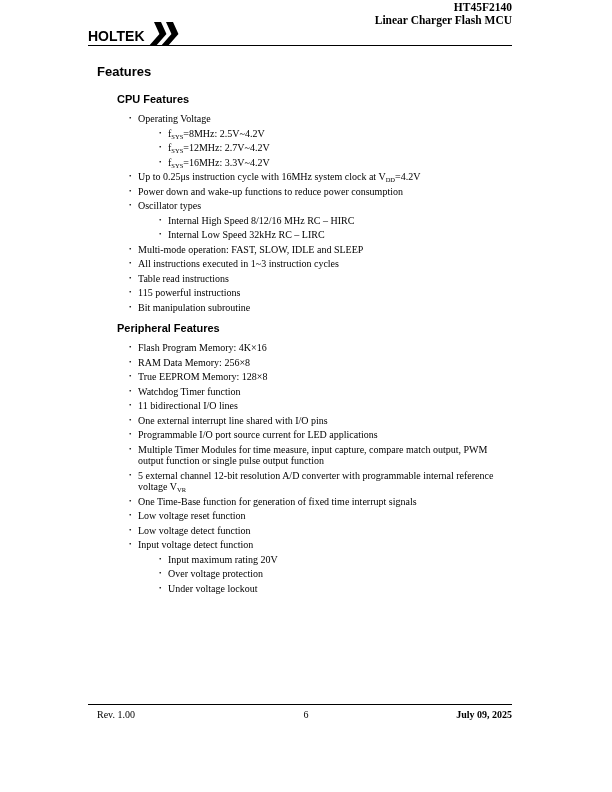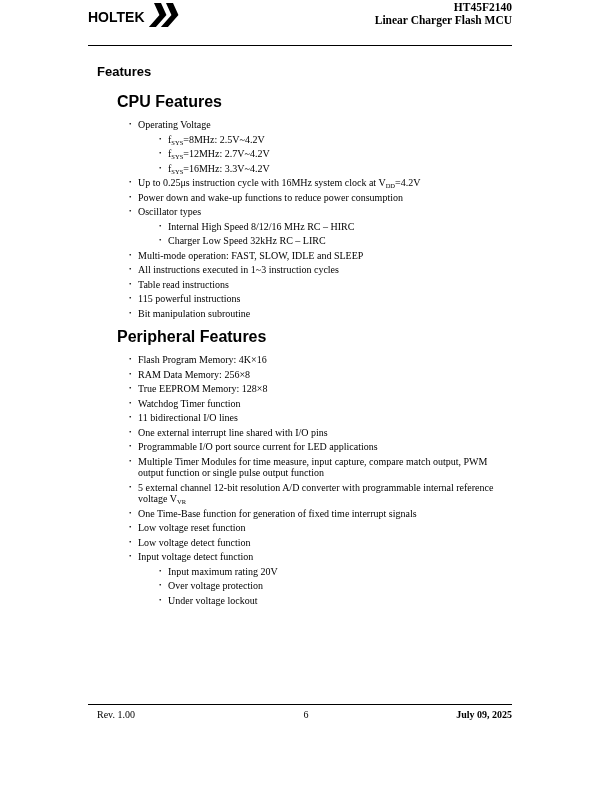--- a/index.html
+++ b/index.html
@@ -3,21 +3,21 @@
 <meta charset="utf-8">
 <style>
   html, body { margin:0; padding:0; background:#ffffff; }
   .page {
     position:relative; width:612px; height:792px; background:#ffffff;
     font-family:"Liberation Serif", serif; color:#000;
     overflow:hidden;
   }
 
   
-  .logo { position:absolute; left:88px; top:3px; display:flex; align-items:flex-start; }
+  .logo { position:absolute; left:88px; top:22px; display:flex; align-items:flex-start; }
   .logo-text {
     font-family:"Liberation Sans", sans-serif; font-weight:bold;
     font-size:14px; letter-spacing:0px; padding-top:6px;
   }
   .logo-mark { margin-left:3px; }
 
   .hdr-right {
     position:absolute; right:100px; top:1px; text-align:right;
     font-family:"Liberation Serif", serif; font-weight:bold;
   }
@@ -28,21 +28,21 @@
 
   
   .content { position:absolute; left:88px; top:64px; width:424px; }
   .page-title {
     font-family:"Liberation Sans", sans-serif; font-weight:bold;
     font-size:13px; margin:0 0 14px 9px;
   }
   .content section { margin-top:9px; }
   .section-title {
     font-family:"Liberation Sans", sans-serif; font-weight:bold;
-    font-size:16px; margin:0 0 8px 29px;
+    font-size:11px; margin:0 0 8px 29px;
   }
 
   ul { list-style:none; margin:0; padding:0; }
   .l1 { margin-left:40px; font-size:10px; }
   .l1 > li { position:relative; padding-left:10px; margin-bottom:3px; line-height:11.5px; }
   .l1 > li::before {
     content:"\2022"; position:absolute; left:1px; top:0;
     font-size:7px; line-height:11.5px;
   }
   .l2 { margin:3px 0 0 20px; }
@@ -90,21 +90,21 @@
           <ul class="l1">
             <li><span>Operating Voltage</span><ul class="l2">
                 <li><span>f<sub>SYS</sub>=8MHz: 2.5V~4.2V</span></li>
                 <li><span>f<sub>SYS</sub>=12MHz: 2.7V~4.2V</span></li>
                 <li><span>f<sub>SYS</sub>=16MHz: 3.3V~4.2V</span></li>
               </ul></li>
             <li><span>Up to 0.25μs instruction cycle with 16MHz system clock at V<sub>DD</sub>=4.2V</span></li>
             <li><span>Power down and wake-up functions to reduce power consumption</span></li>
             <li><span>Oscillator types</span><ul class="l2">
                 <li><span>Internal High Speed 8/12/16 MHz RC – HIRC</span></li>
-                <li><span>Charger Low Speed 32kHz RC – LIRC</span></li>
+                <li><span>Internal Low Speed 32kHz RC – LIRC</span></li>
               </ul></li>
             <li><span>Multi-mode operation: FAST, SLOW, IDLE and SLEEP</span></li>
             <li><span>All instructions executed in 1~3 instruction cycles</span></li>
             <li><span>Table read instructions</span></li>
             <li><span>115 powerful instructions</span></li>
             <li><span>Bit manipulation subroutine</span></li>
           </ul>
         </section>
         <section>
           <h3 class="section-title">Peripheral Features</h3>

